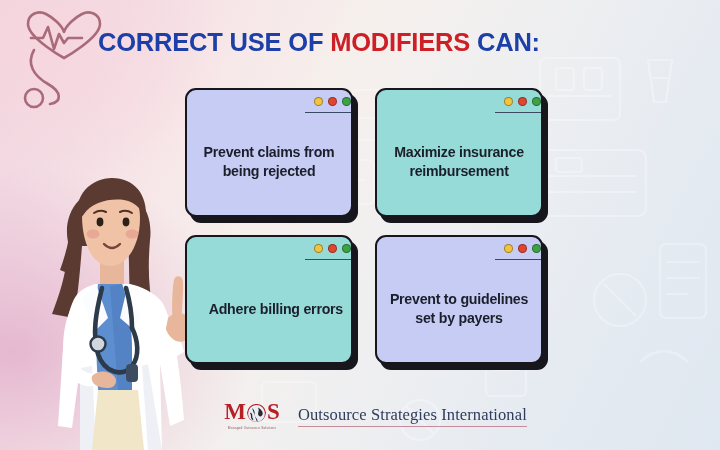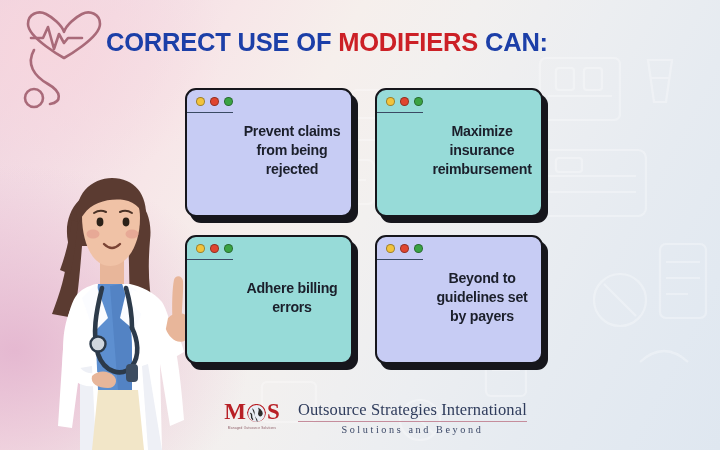--- a/index.html
+++ b/index.html
@@ -29,42 +29,42 @@
 
   
   .bg-watermark { position:absolute; inset:0; opacity:.40; pointer-events:none; }
   .bg-watermark svg { position:absolute; }
 
   
   .heart-mark { position:absolute; left:4px; top:2px; width:118px; height:108px; }
 
   
   .title {
-    position:absolute; left:106px; top:28px;
+    position:absolute; left:98px; top:28px;
     font-size:25.5px; font-weight:bold;
     letter-spacing:-0.2px; white-space:nowrap;
     font-family:"Liberation Sans", sans-serif;
   }
   .title .blue { color:#1c3fa8; }
   .title .red  { color:#cc2026; }
 
   
   .doctor { position:absolute; left:36px; top:168px; width:170px; height:282px; }
 
   
   .cards { position:absolute; left:185px; top:88px; width:365px; height:290px; }
   .card {
     position:absolute;
     width:168px; height:129px;
     border-radius:11px;
     border:2.2px solid #16161c;
     background:#c7ccf4;
     box-shadow:5px 6px 0 0 #16161c;
     overflow:hidden;
-    display:flex; flex-direction:row;
+    display:flex; flex-direction:column;align-items:flex-end;
   }
   .card.c0 { left:0px;   top:0px; }
   .card.c1 { left:190px; top:0px; }
   .card.c2 { left:0px;   top:147px; }
   .card.c3 { left:190px; top:147px; }
   .card.teal { background:#97dbd8; }
 
   .card-bar {
     height:23px; flex:0 0 23px;
     display:flex; align-items:center; gap:5px;
@@ -266,21 +266,21 @@
       </div>
     </div>
 
     <div class="card c3">
       <div class="card-bar">
         <span class="dot yellow"></span>
         <span class="dot red"></span>
         <span class="dot green"></span>
       </div>
       <div class="card-body">
-        <span class="card-text">Beyond to guidelines set by payers</span>
+        <span class="card-text">Prevent to guidelines set by payers</span>
       </div>
     </div>
 
   </div>
 
   <div class="footer">
     <div class="logo-mark">
       <div class="logo-letters">
         <span>M</span>
         <span class="logo-globe">
@@ -291,17 +291,16 @@
             <path d="M3.4 9 q1.6 1.2 1.2 3.2 q-0.4 2 1.4 3.6" fill="none" stroke="#2b2b2b" stroke-width="1.4"></path>
           </svg>
         </span>
         <span>S</span>
       </div>
       <div class="logo-sub">Managed Outsource Solutions</div>
     </div>
     <div class="logo-words">
       <div class="logo-name">Outsource Strategies International</div>
       <div class="logo-rule"></div>
-      <div class="logo-tag">Solutions and Beyond</div>
     </div>
   </div>
 
 </div>
 
 </body></html>

